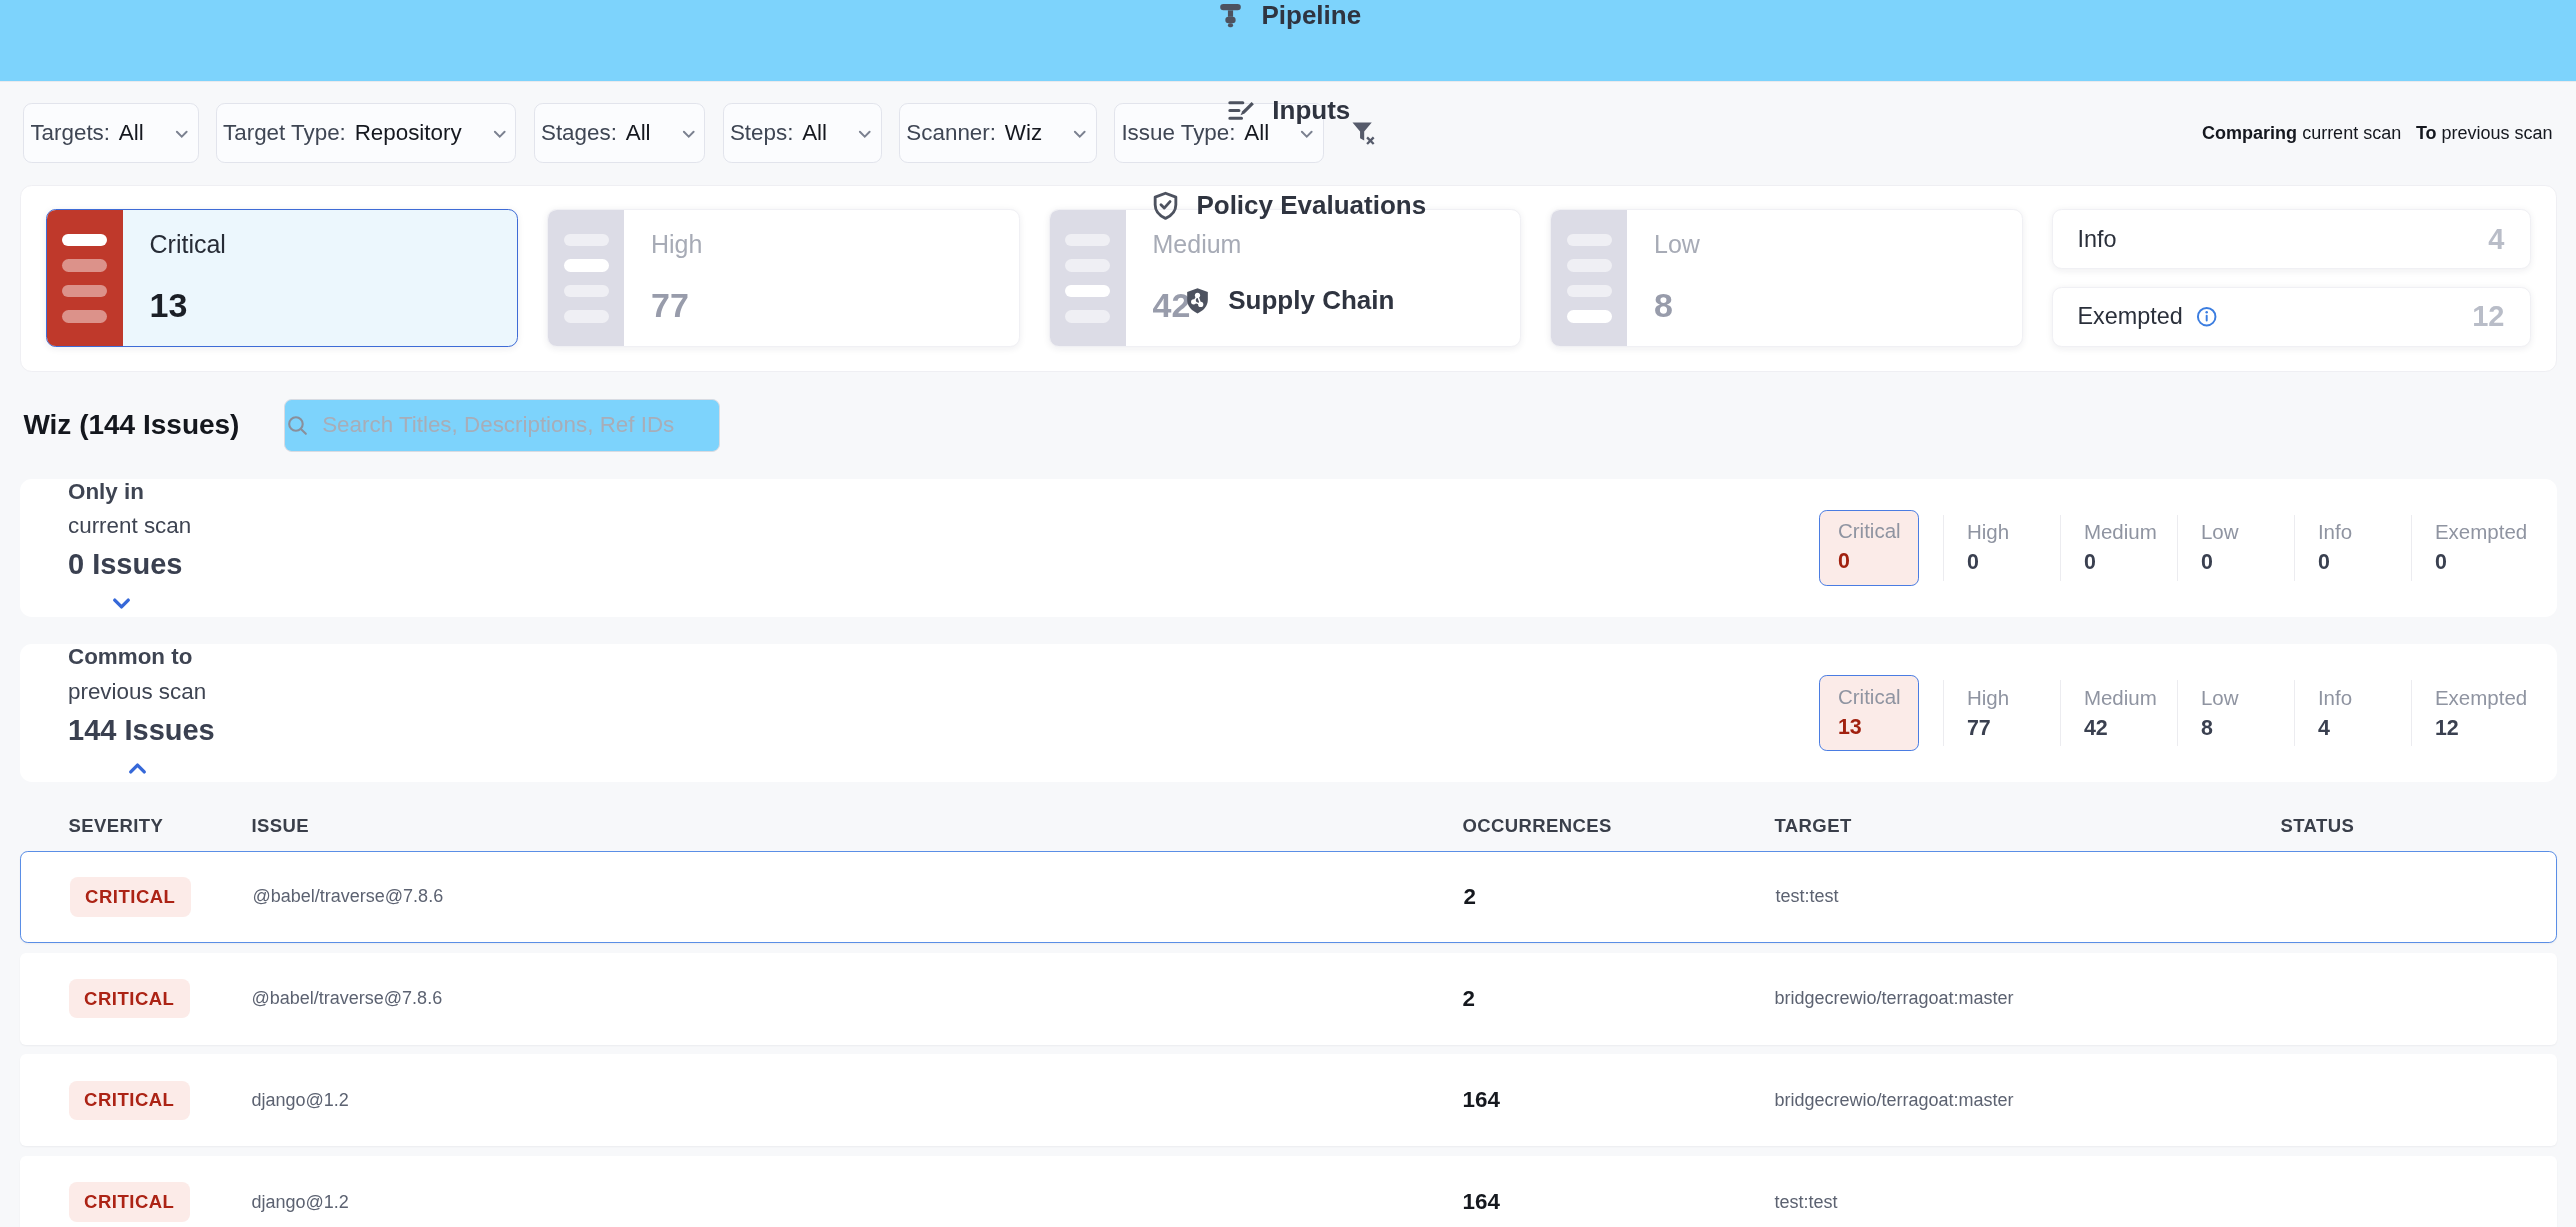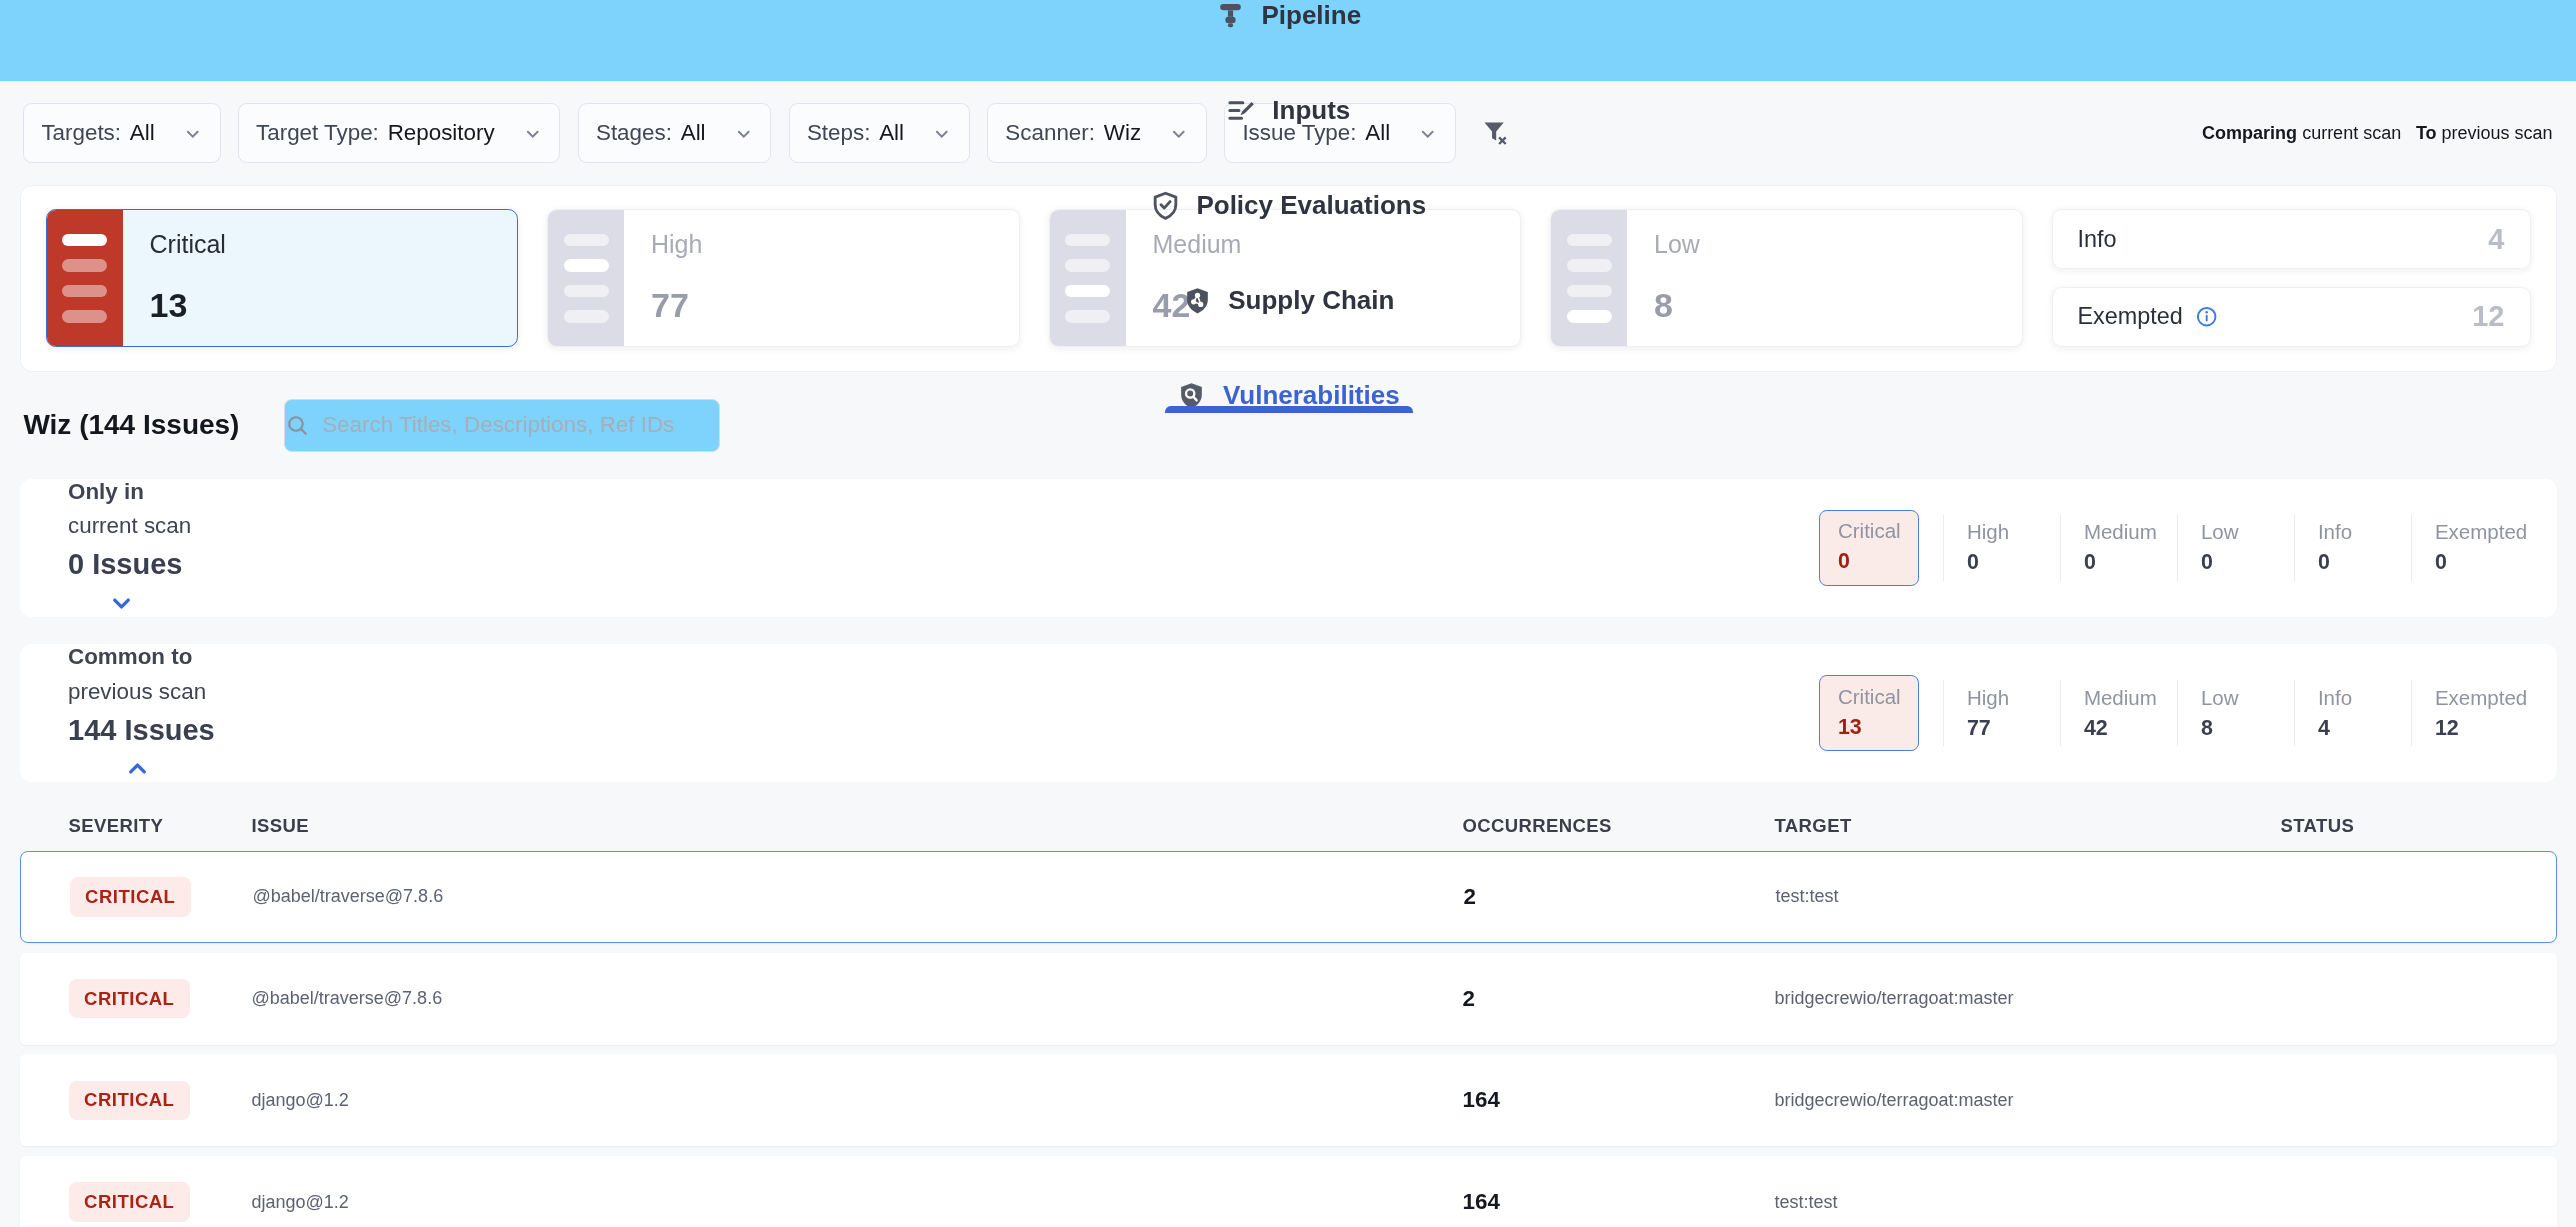--- a/index.html
+++ b/index.html
@@ -12,21 +12,21 @@
   .tab { display:flex; align-items:center; gap:15.6px; font-size:26px; font-weight:600;
          color:#2f3440; position:relative; height:100%; cursor:pointer; }
   .tab .ticon { display:flex; align-items:center; }
   .tab.active { color:#3c63d2; font-weight:700; }
   .tab.active .underline { position:absolute; left:-11.7px; right:-13.6px; bottom:-1.9px; height:6.8px;
          background:#3c63d2; border-radius:5.8px 5.8px 0 0; }
 
   
   .filter-row { display:flex; align-items:center; gap:17.5px; padding:21.4px 23.4px 17.5px; }
   .filter-btn { height:60px; background:#fbfcfe; border:1px solid #e2e4ec; border-radius:8.8px;
-                display:inline-flex; align-items:center; gap:8.8px; padding:0 17px;
+                display:inline-flex; align-items:center; gap:8.8px; padding:0 6px;
                 font-size:22.4px; color:#3f4654; cursor:pointer; white-space:nowrap; }
   .filter-btn .fval { font-weight:400; color:#15181f; }
   .filter-btn .chev { margin-left:19.5px; display:flex; }
   .clear-filter { margin-left:5.8px; display:flex; align-items:center; cursor:pointer; }
   .comparing { margin-left:auto; font-size:18px; color:#15181f; white-space:nowrap; }
   .comparing b { font-weight:700; }
   .comparing .sep { display:inline-block; width:9.7px; }
 
   
   .cards-band { margin:3.9px 19.5px 0; background:#ffffff; border:1px solid #efeff3; border-radius:11.7px;
@@ -133,31 +133,20 @@
       <svg width="31" height="31" viewBox="0 0 24 24">
           <path d="M12 2.5l8 3v6c0 5-3.6 8.6-8 10.5-4.4-1.9-8-5.5-8-10.5v-6z" fill="#4d525f"></path>
           <circle cx="12" cy="8" r="2" fill="#fff"></circle>
           <circle cx="9" cy="13" r="2" fill="#fff"></circle>
           <circle cx="14.5" cy="15" r="2" fill="#fff"></circle>
           <path d="M12 8l-3 5M12 8l2.5 7M9 13l5.5 2" stroke="#fff" stroke-width="1.2"></path>
         </svg>
     </span>
     <span>Supply Chain</span>
   </div>
-  <div class="tab active">
-    <span class="ticon">
-      <svg width="31" height="31" viewBox="0 0 24 24">
-          <path d="M12 2.5l8 3v6c0 5-3.6 8.6-8 10.5-4.4-1.9-8-5.5-8-10.5v-6z" fill="#555b68"></path>
-          <circle cx="11" cy="10.5" r="3.2" fill="none" stroke="#fff" stroke-width="1.8"></circle>
-          <path d="M13.4 13l2.6 2.8" stroke="#fff" stroke-width="1.8" stroke-linecap="round"></path>
-        </svg>
-    </span>
-    <span>Vulnerabilities</span>
-    <span class="underline"></span>
-  </div>
 </div>
 
 <div class="filter-row">
   <div class="filter-btn">
     <span>Targets:</span>
     <span class="fval">All</span>
     <span class="chev">
         <svg width="19.5" height="19.5" viewBox="0 0 20 20" fill="none" stroke="#7b8190" stroke-width="2" stroke-linecap="round">
           <path d="M5 8l5 5 5-5"></path>
         </svg>

